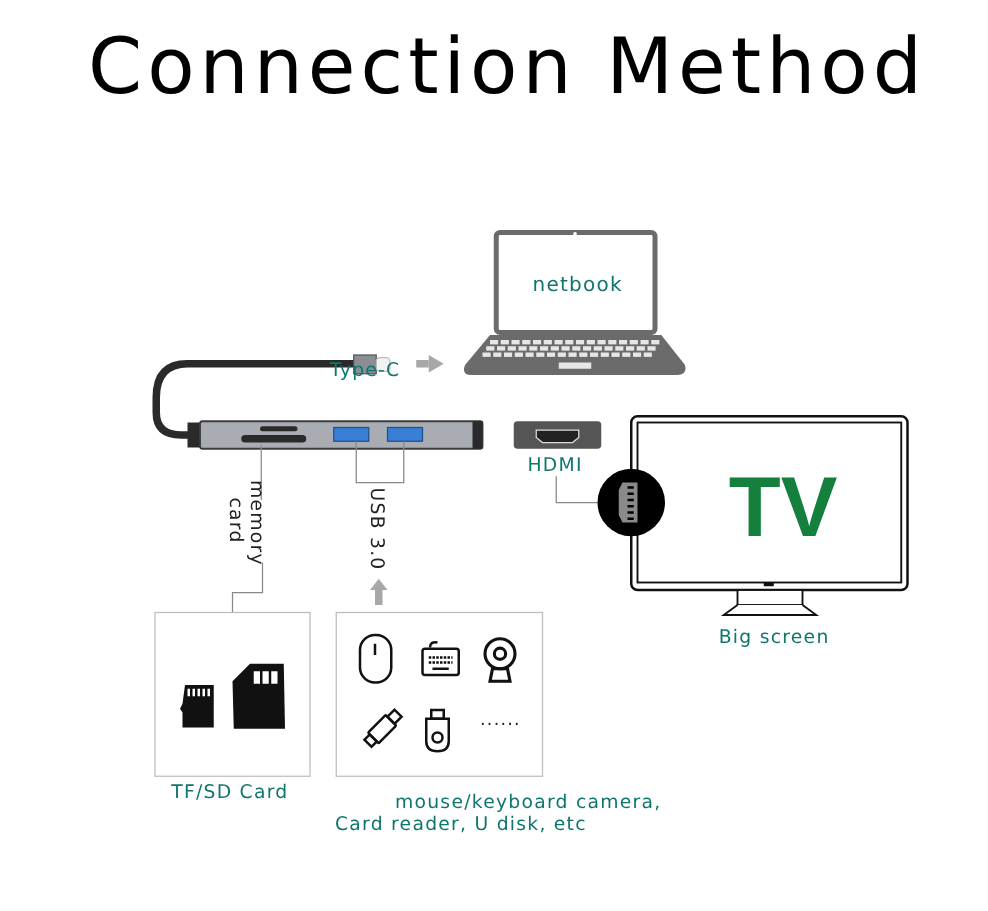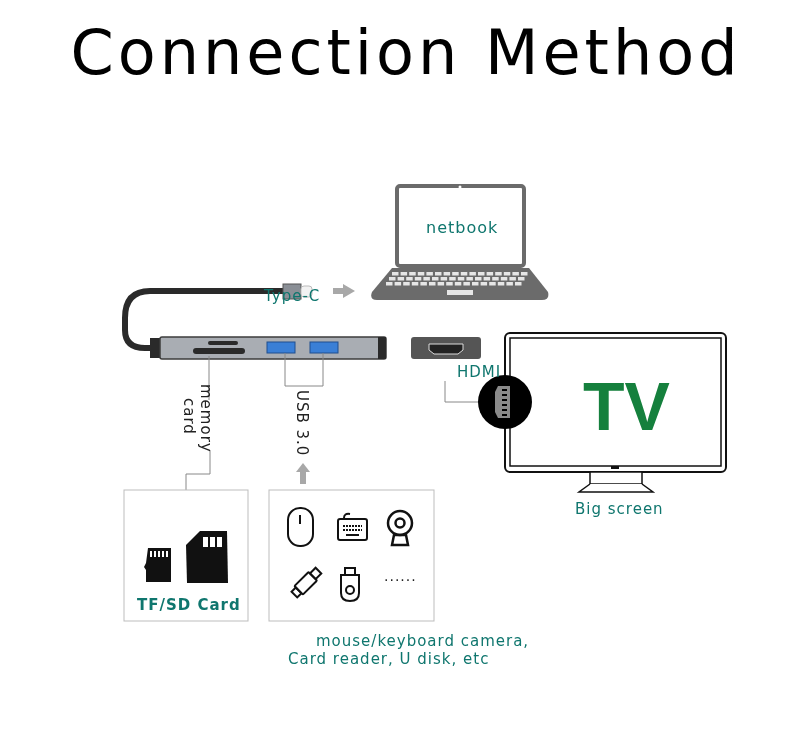--- a/index.html
+++ b/index.html
@@ -179,25 +179,25 @@
 
   <g fill="none" stroke="#111" stroke-width="2">
     <rect x="345" y="568" width="10" height="7"></rect>
     <path d="M341 575 L359 575 L359 593 Q359 601 350 601 Q341 601 341 593 Z"></path>
     <circle cx="350" cy="590" r="4"></circle>
   </g>
 </svg>
 
 <div class="abs lbl" style="left:264px;top:259px;margin-top:28px;">Type-C</div>
 <div class="abs lbl" style="left:426px;top:218px;font-size:16px;">netbook</div>
-<div class="abs lbl" style="left:422px;top:363px;margin-left:35px;">HDMI</div>
+<div class="abs lbl" style="left:422px;top:363px;">HDMI</div>
 <div class="abs" id="tv-text" style="left:583px;top:367px;">TV</div>
 <div class="abs lbl" style="left:575px;top:500px;">Big screen</div>
 
 <div class="abs vert" style="left:197px;top:384px;">memory</div>
 <div class="abs vert" style="left:180px;top:398px;">card</div>
 <div class="abs vert" style="left:293px;top:390px;">USB 3.0</div>
 
 <div class="abs" style="left:384px;top:568px;font-size:14px;letter-spacing:1px;">......</div>
 
-<div class="abs lbl" style="left:137px;top:596px;font-weight:bold;">TF/SD Card</div>
+<div class="abs lbl" style="left:137px;top:624px;">TF/SD Card</div>
 <div class="abs lbl" style="left:268px;top:632px;margin-left:48px;">mouse/keyboard camera,</div>
-<div class="abs lbl" style="left:268px;top:650px;margin-left:20px;">Card reader, U disk, etc</div>
+<div class="abs lbl" style="left:268px;top:650px;">Card reader, U disk, etc</div>
 
 </body></html>

